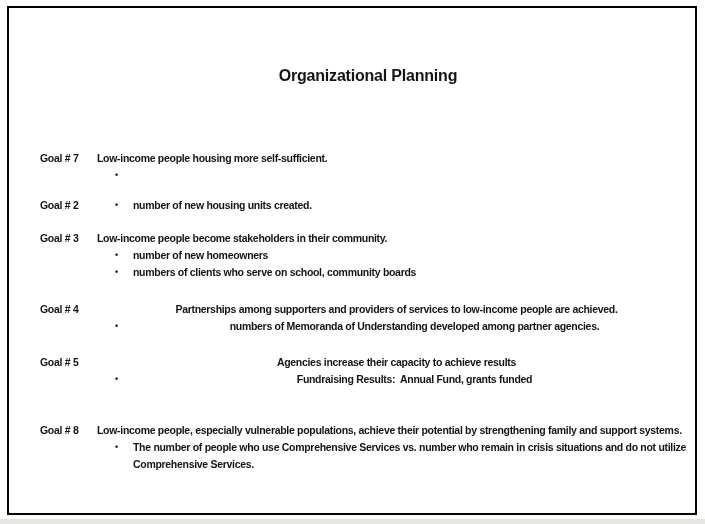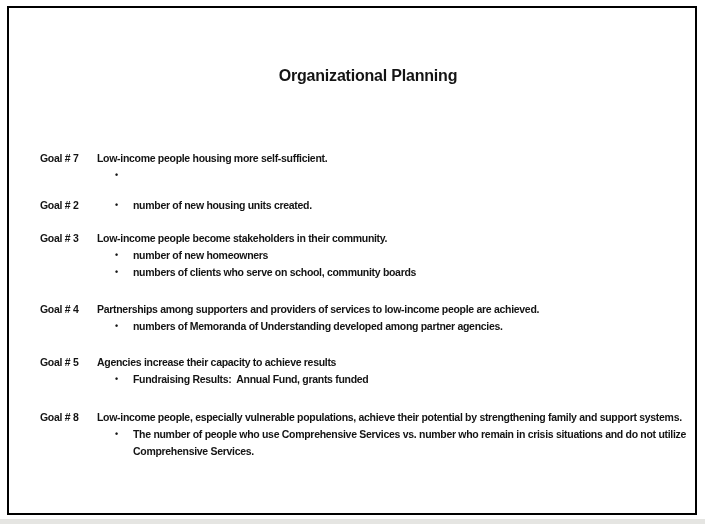--- a/index.html
+++ b/index.html
@@ -37,22 +37,22 @@
     text-align: center;
     font-size: 16px;
     line-height: 21px;
     letter-spacing: -0.2px;
     margin-bottom: 22px;
     white-space: pre-wrap;
   }
   .goal-block { margin-bottom: 20px; }
   .goal-block.mb26 { margin-bottom: 26px; }
   .goal-block.mb16 { margin-bottom: 16px; margin-top: 30px; }
-  .goal-block.mb19 { margin-bottom: 19px; }
-  .goal-block.mb21 { margin-bottom: 21px; }
+  .goal-block.mb19 { margin-bottom: 19px; text-align: center; }
+  .goal-block.mb21 { margin-bottom: 34px; text-align: center; }
   .goal-line { position: relative; padding-left: 57px; }
   .goal-label { position: absolute; left: 0; top: 0; white-space: pre; }
   .goal-text { white-space: pre-wrap; }
   .bullet-line { position: relative; padding-left: 93px; }
   .bullet-dot {
     position: absolute; left: 75px; top: 0;
     font-size: 9px; line-height: 17px;
   }
   .bullet-text { white-space: pre-wrap; }
   .bottom-strip {

